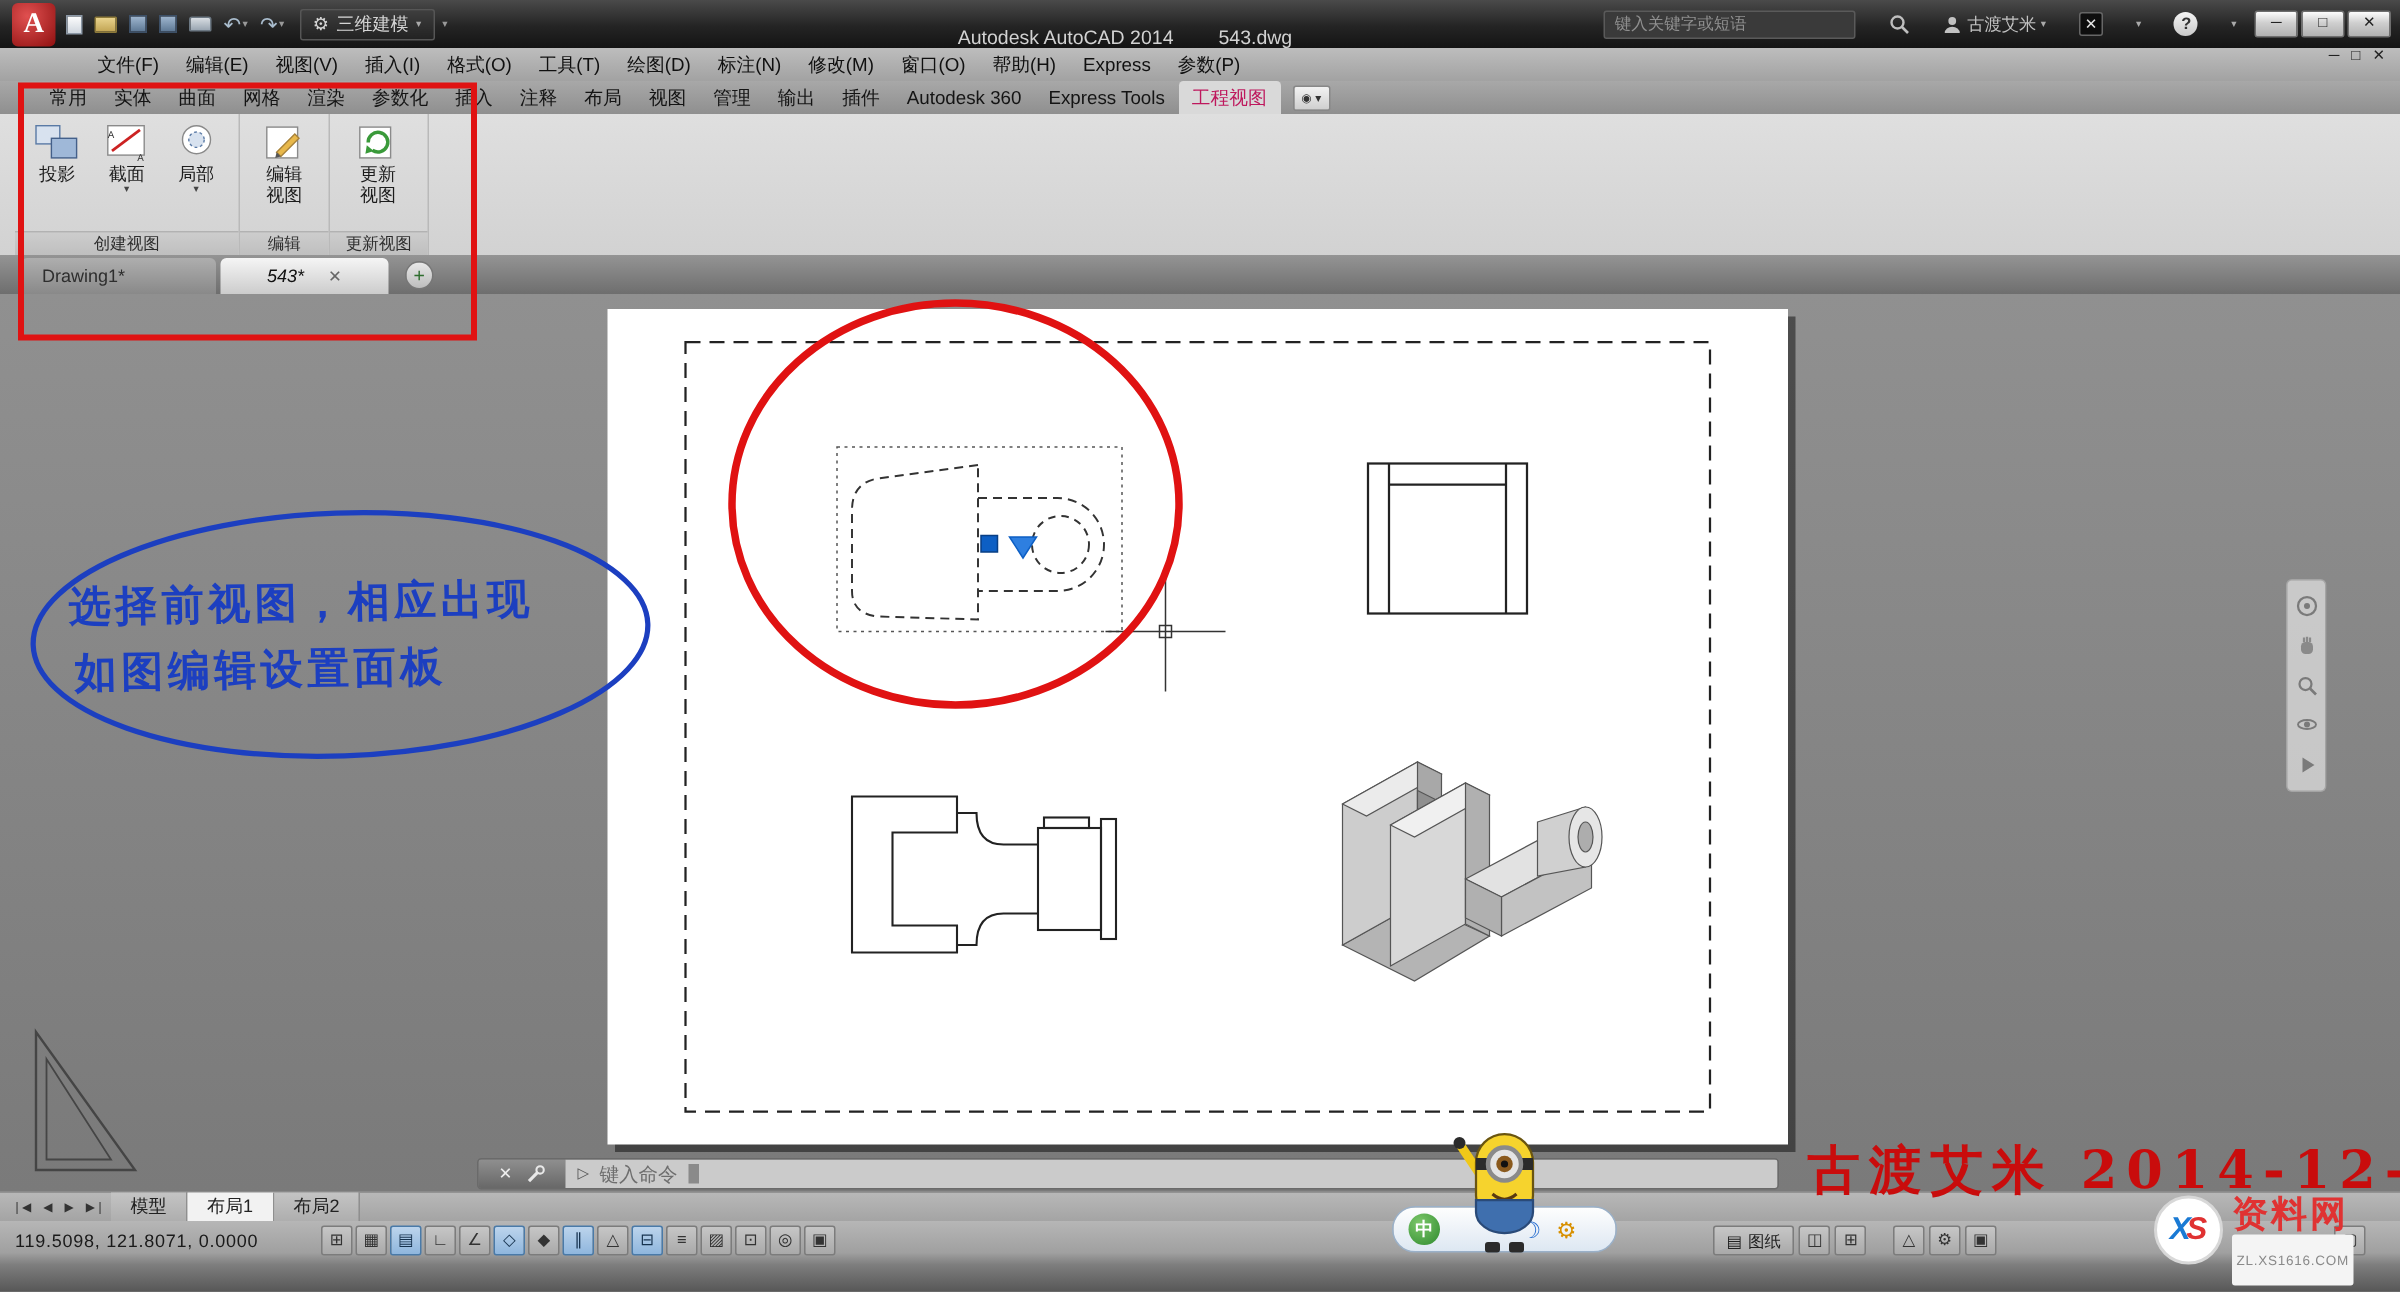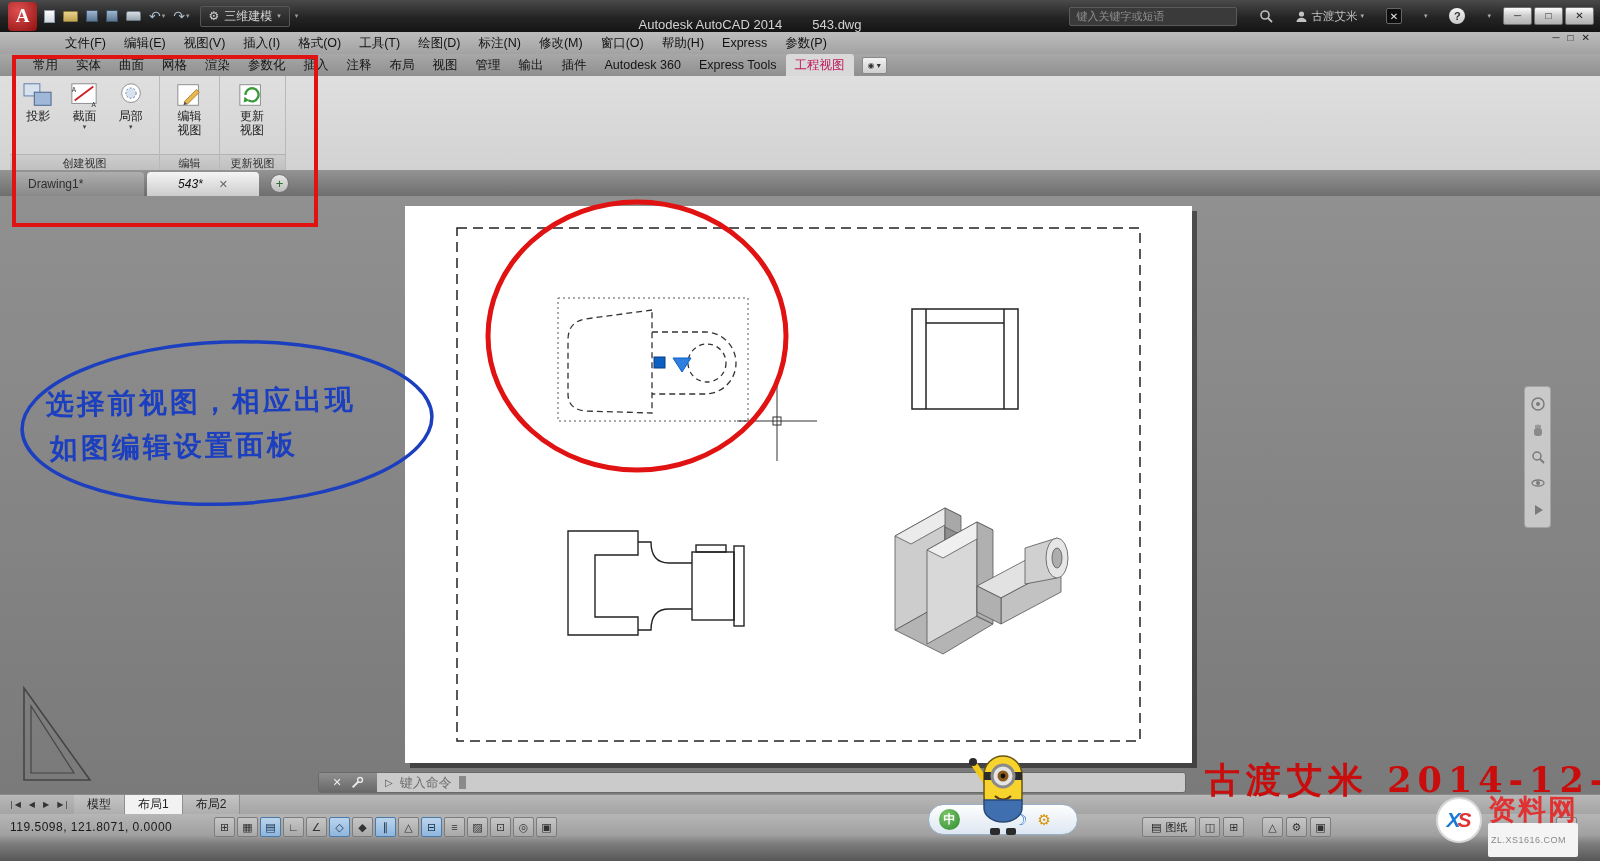--- a/index.html
+++ b/index.html
@@ -97,21 +97,21 @@
 .ime-pill{position:absolute;left:928px;top:804px;width:150px;height:31px;background:linear-gradient(#fefefe,#dde7f2);border:1px solid #9ab0c8;border-radius:16px;display:flex;align-items:center;gap:10px;padding:0 10px;z-index:75}
 .ime-mode{width:21px;height:21px;border-radius:11px;background:radial-gradient(circle at 35% 30%,#7cc76a,#2e8a2e);color:#fff;font-size:12px;font-weight:bold;display:flex;align-items:center;justify-content:center}
 .ime-moon{color:#2a6fd0;font-size:15px}
 .ime-gear{color:#d89000;font-size:15px}
 .minion{position:absolute;left:962px;top:750px;z-index:80}
 
 
 .sitelogo{position:absolute;left:1436px;top:797px;display:flex;align-items:flex-start;gap:6px;z-index:85}
 .logo-circle{width:46px;height:46px;border-radius:23px;background:#fff;border:2px solid #d8d8d8;display:flex;align-items:center;justify-content:center;font-weight:bold;font-style:italic;font-size:21px}
 .logo-x{color:#1a7ad4}.logo-s{color:#e03232;margin-left:-3px}
-.logo-name{color:#e03232;font-size:28px;font-weight:bold;line-height:26px;letter-spacing:2px}
+.logo-name{color:#e03232;font-size:24px;font-weight:bold;line-height:26px;letter-spacing:2px}
 .logo-domain{font-size:9px;color:#8a8a8a;letter-spacing:.5px;background:#f4f4f4;padding:12px 3px;border-radius:2px}
 
 
 .overlay{position:absolute;inset:0;z-index:100;pointer-events:none}
 </style>
 </head>
 <body>
 
 <div class="window">
 

